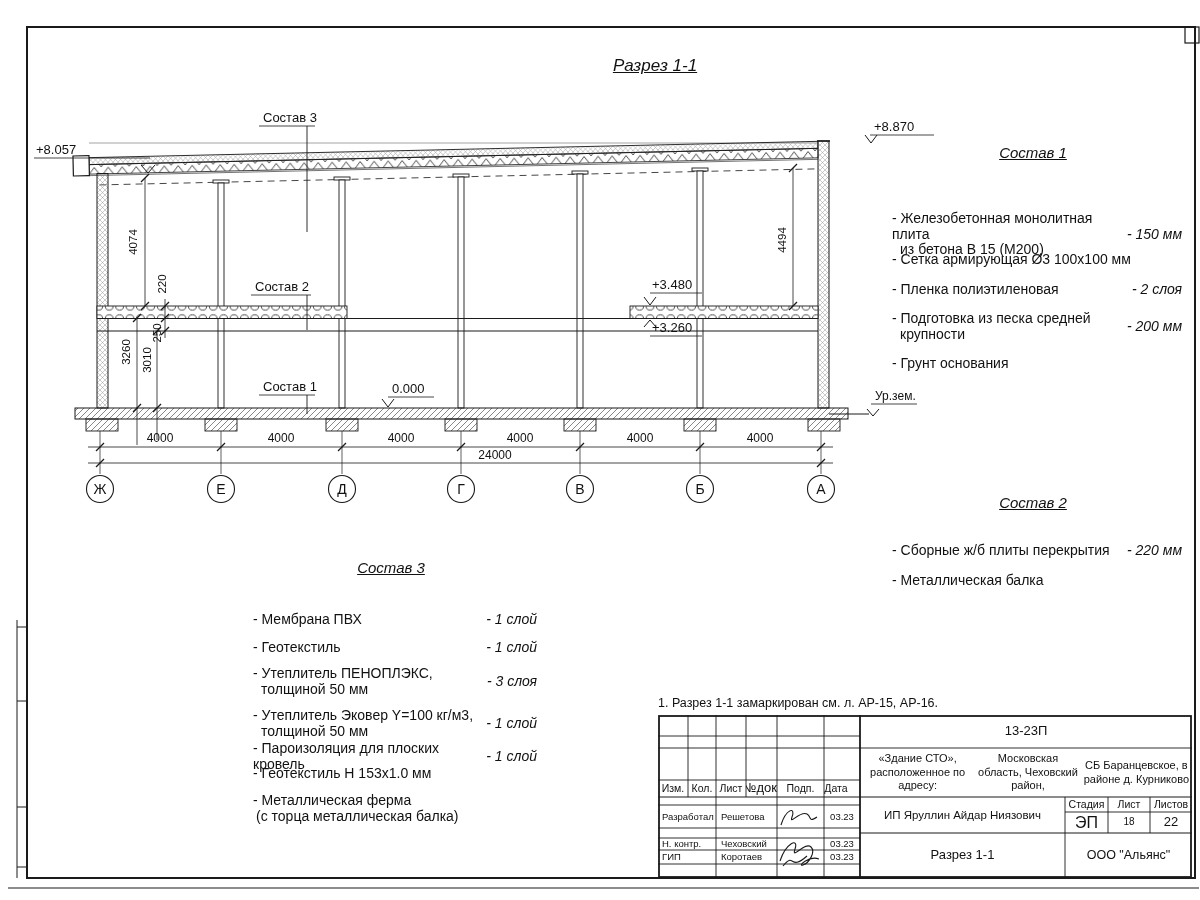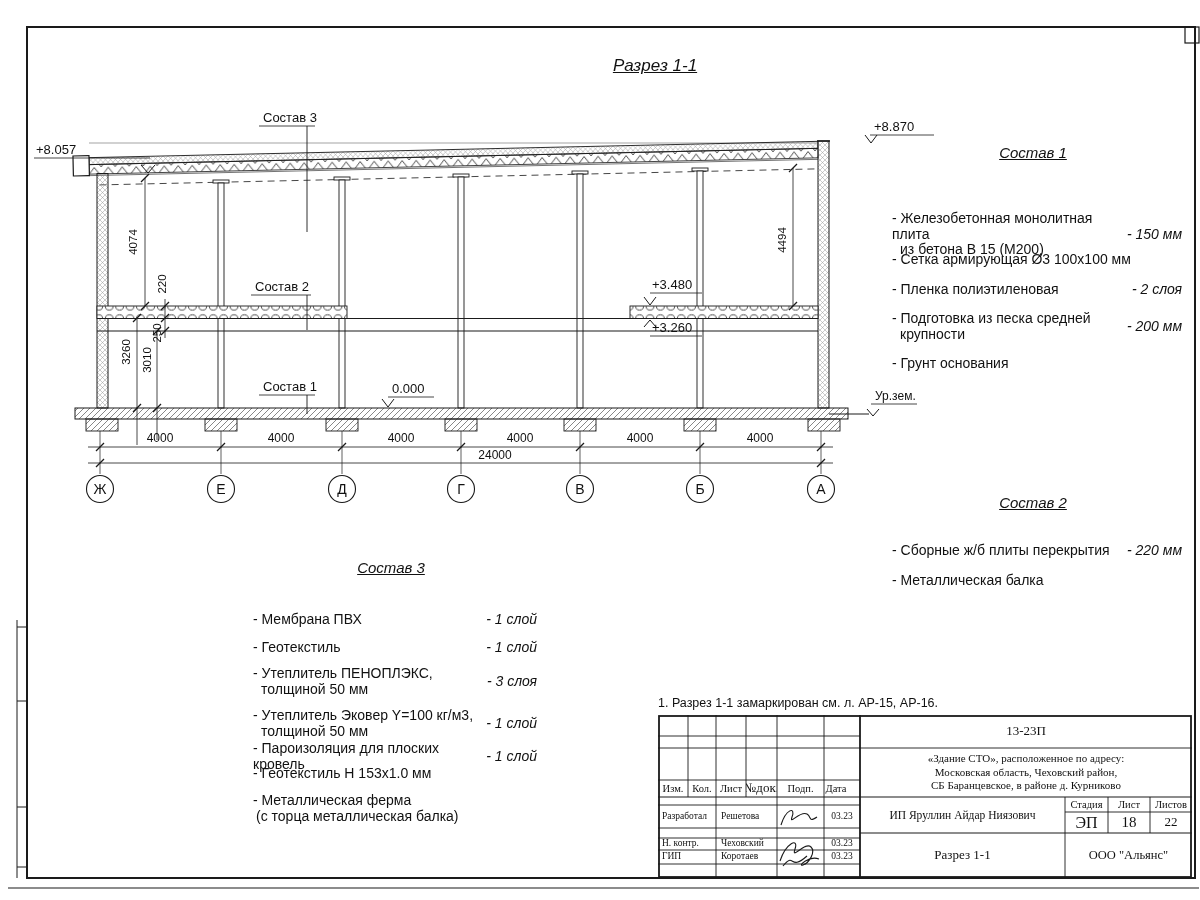--- a/index.html
+++ b/index.html
@@ -8,21 +8,21 @@
   .abs{position:absolute;}
   .page-title{font-style:italic;font-size:17px;text-decoration:underline;text-align:center;}
   .sos{position:absolute;font-size:14px;line-height:15.5px;color:#111;}
   .sos .hd{font-style:italic;font-size:15px;font-weight:normal;text-decoration:underline;text-align:center;margin:0;}
   .it{position:absolute;left:8px;right:0;display:flex;justify-content:space-between;align-items:center;}
   .it .l2{padding-left:8px;}
   .it-v{white-space:nowrap;padding-left:10px;font-style:italic;}
   .note{font-size:12.5px;}
   .tb{position:absolute;left:658px;top:715px;width:534px;height:163px;}
   .tb .c{position:absolute;display:flex;align-items:center;justify-content:center;
-         text-align:center;font-size:10.5px;line-height:1.25;overflow:hidden;font-family:Liberation Serif, serif;}
+         text-align:center;font-size:10.5px;line-height:1.25;overflow:hidden;}
   .tb .cl{justify-content:flex-start;padding-left:3px;text-align:left;}
   svg{display:block;}
 </style>
 </head>
 <body>
 
 <div class="sheet">
 
   <svg class="abs" style="left:0;top:0" width="1200" height="900" viewBox="0 0 1200 900">
     <defs>
@@ -384,29 +384,29 @@
 
     <div class="c cl" style="left:1px;top:123px;width:57px;height:12px;font-size:9.5px">Н. контр.</div>
     <div class="c cl" style="left:60px;top:123px;width:58px;height:12px;font-size:9.5px">Чеховский</div>
     <div class="c" style="left:166px;top:123px;width:36px;height:12px;font-size:9.5px">03.23</div>
 
     <div class="c cl" style="left:1px;top:135px;width:57px;height:14px;font-size:9.5px">ГИП</div>
     <div class="c cl" style="left:60px;top:135px;width:58px;height:14px;font-size:9.5px">Коротаев</div>
     <div class="c" style="left:166px;top:135px;width:36px;height:14px;font-size:9.5px">03.23</div>
 
     <div class="c" style="left:202px;top:0;width:332px;height:33px;font-size:13px">13-23П</div>
-    <div class="c" style="left:202px;top:33px;width:332px;height:49px;font-size:11px;flex-direction:column">
+    <div class="c" style="left:202px;top:33px;width:332px;height:49px;font-size:11px;flex-direction:row">
       <div>«Здание СТО», расположенное по адресу:</div>
       <div>Московская область, Чеховский район,</div>
       <div>СБ Баранцевское, в районе д. Курниково</div>
     </div>
     <div class="c" style="left:202px;top:82px;width:205px;height:36px;font-size:11.5px">ИП Яруллин Айдар Ниязович</div>
     <div class="c" style="left:407px;top:82px;width:43px;height:15px">Стадия</div>
     <div class="c" style="left:450px;top:82px;width:42px;height:15px">Лист</div>
     <div class="c" style="left:492px;top:82px;width:42px;height:15px">Листов</div>
     <div class="c" style="left:407px;top:97px;width:43px;height:21px;font-size:16px">ЭП</div>
-    <div class="c" style="left:450px;top:97px;width:42px;height:21px;font-size:15px">18</div>
+    <div class="c" style="left:450px;top:97px;width:42px;height:21px;font-size:10px">18</div>
     <div class="c" style="left:492px;top:97px;width:42px;height:21px;font-size:13px">22</div>
     <div class="c" style="left:202px;top:118px;width:205px;height:45px;font-size:13px">Разрез 1-1</div>
     <div class="c" style="left:407px;top:118px;width:127px;height:45px;font-size:12.5px">ООО "Альянс"</div>
   </div>
 
 </div>
 
 </body></html>

